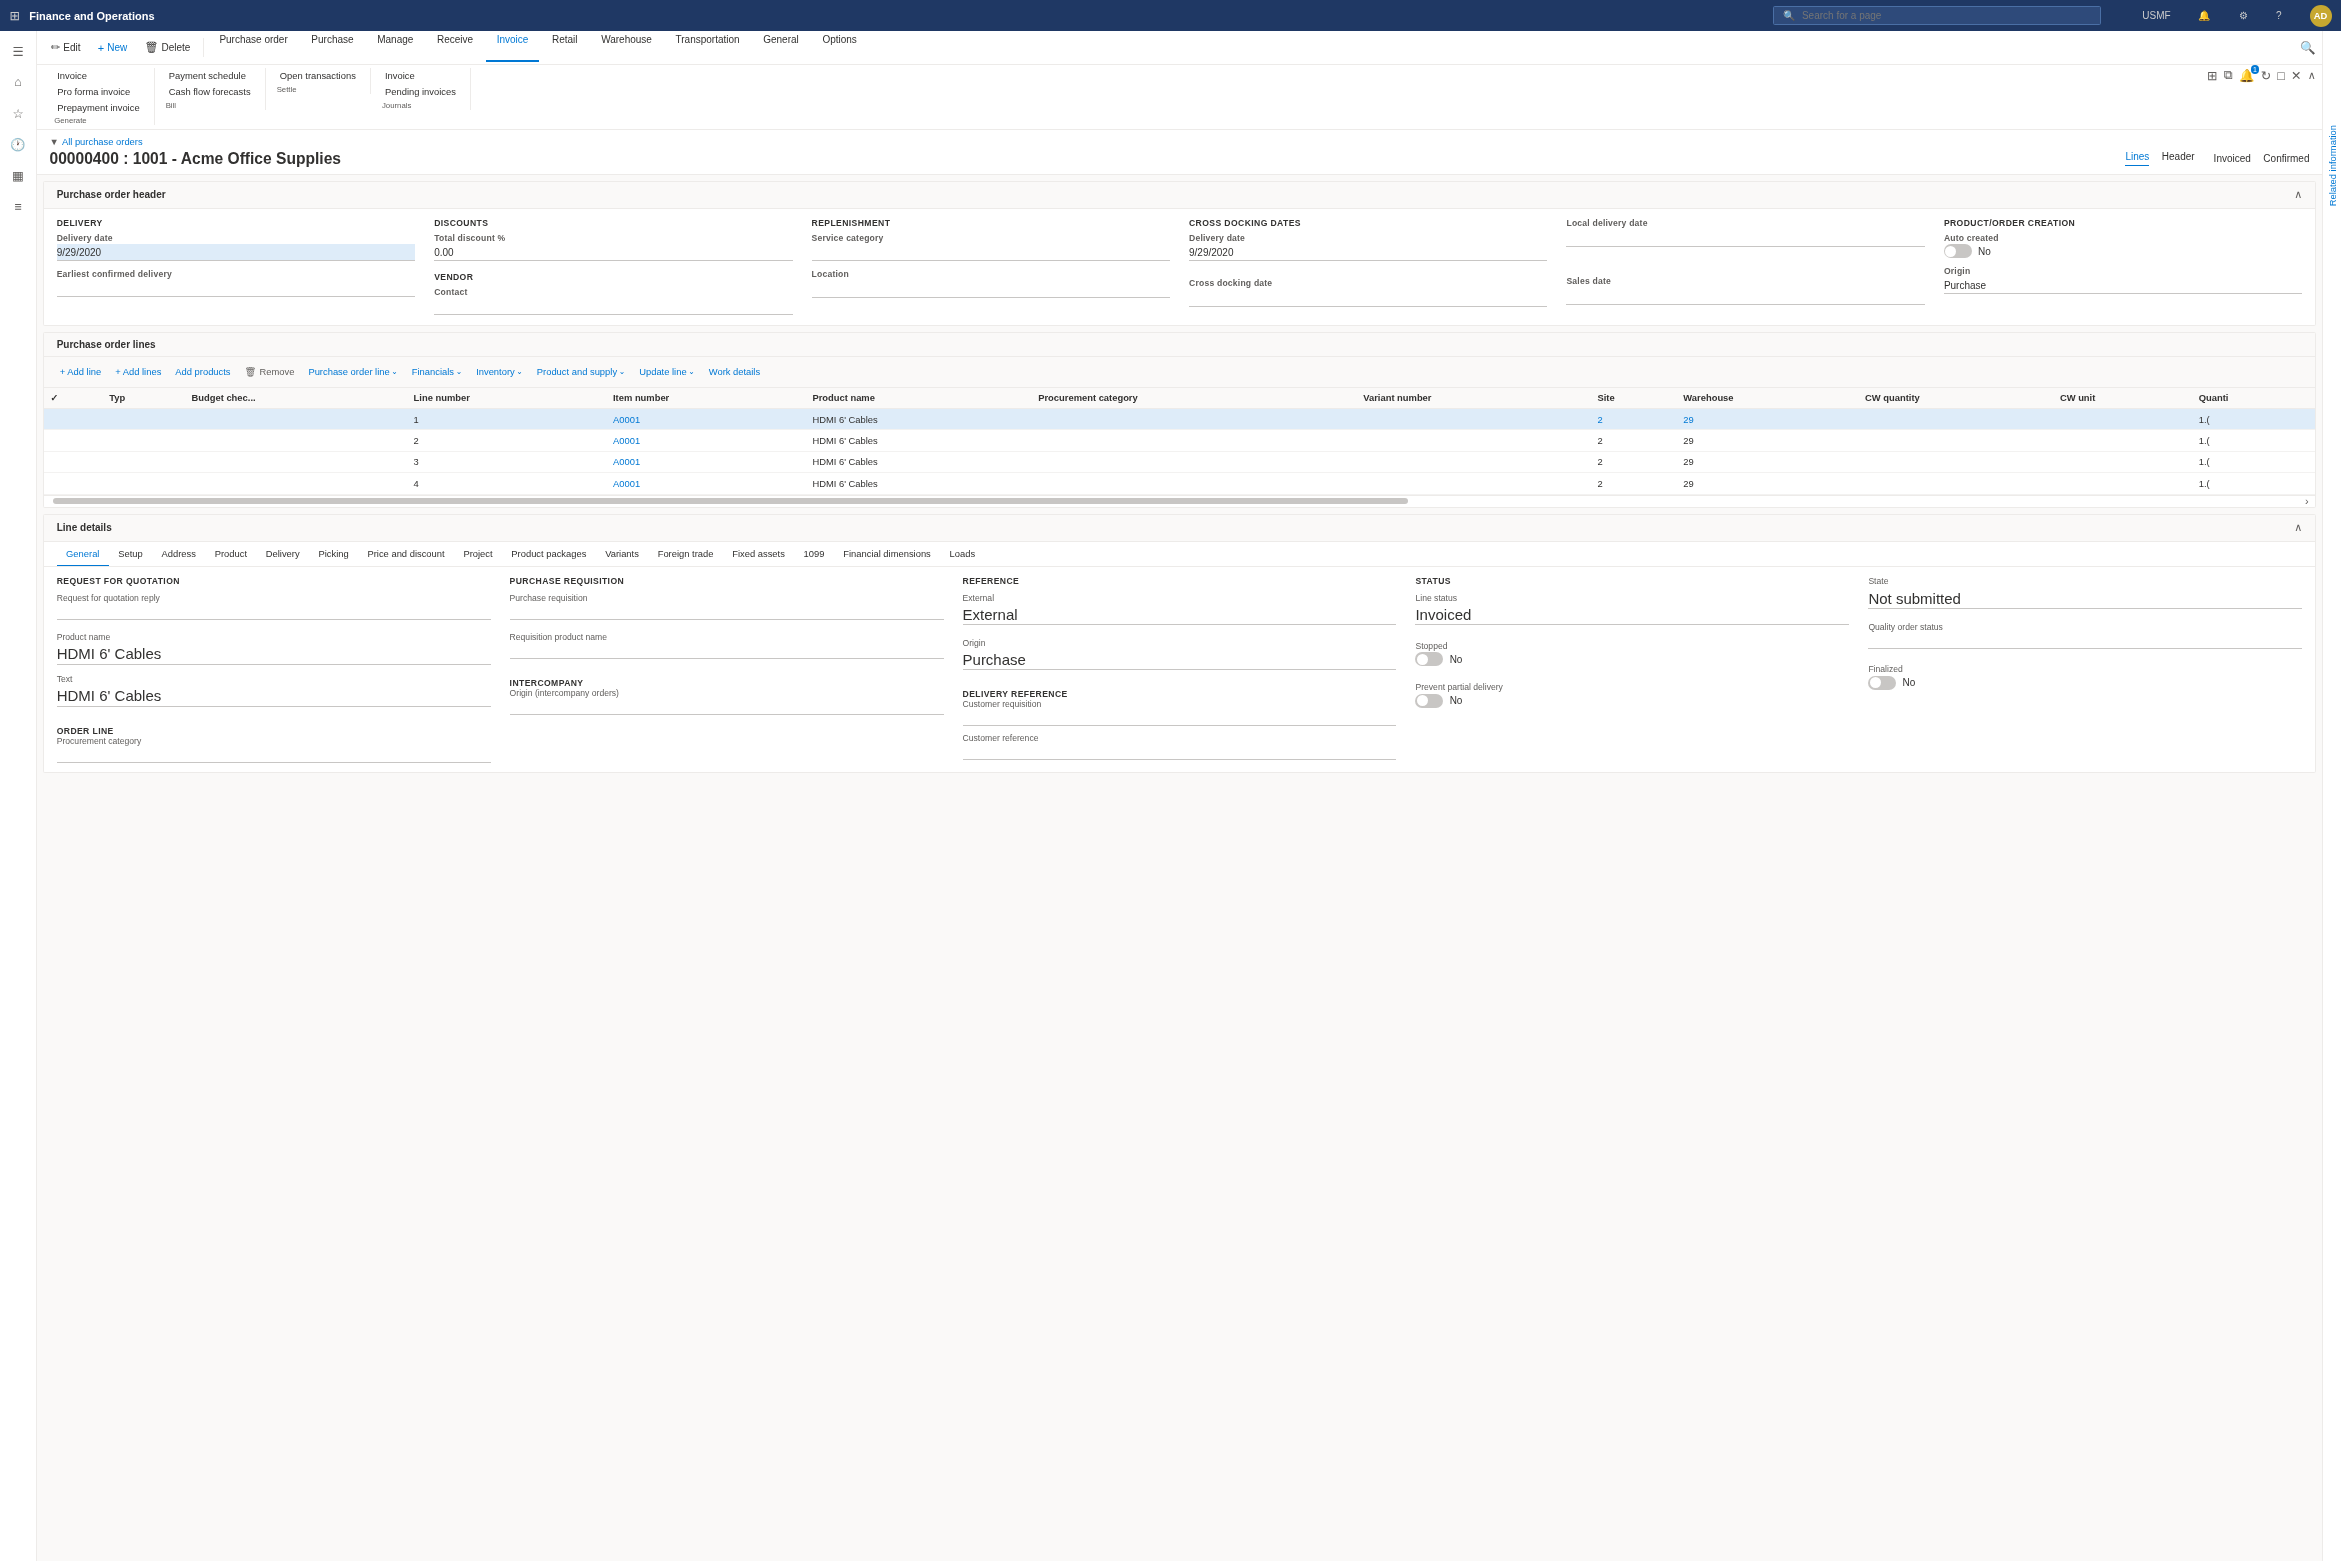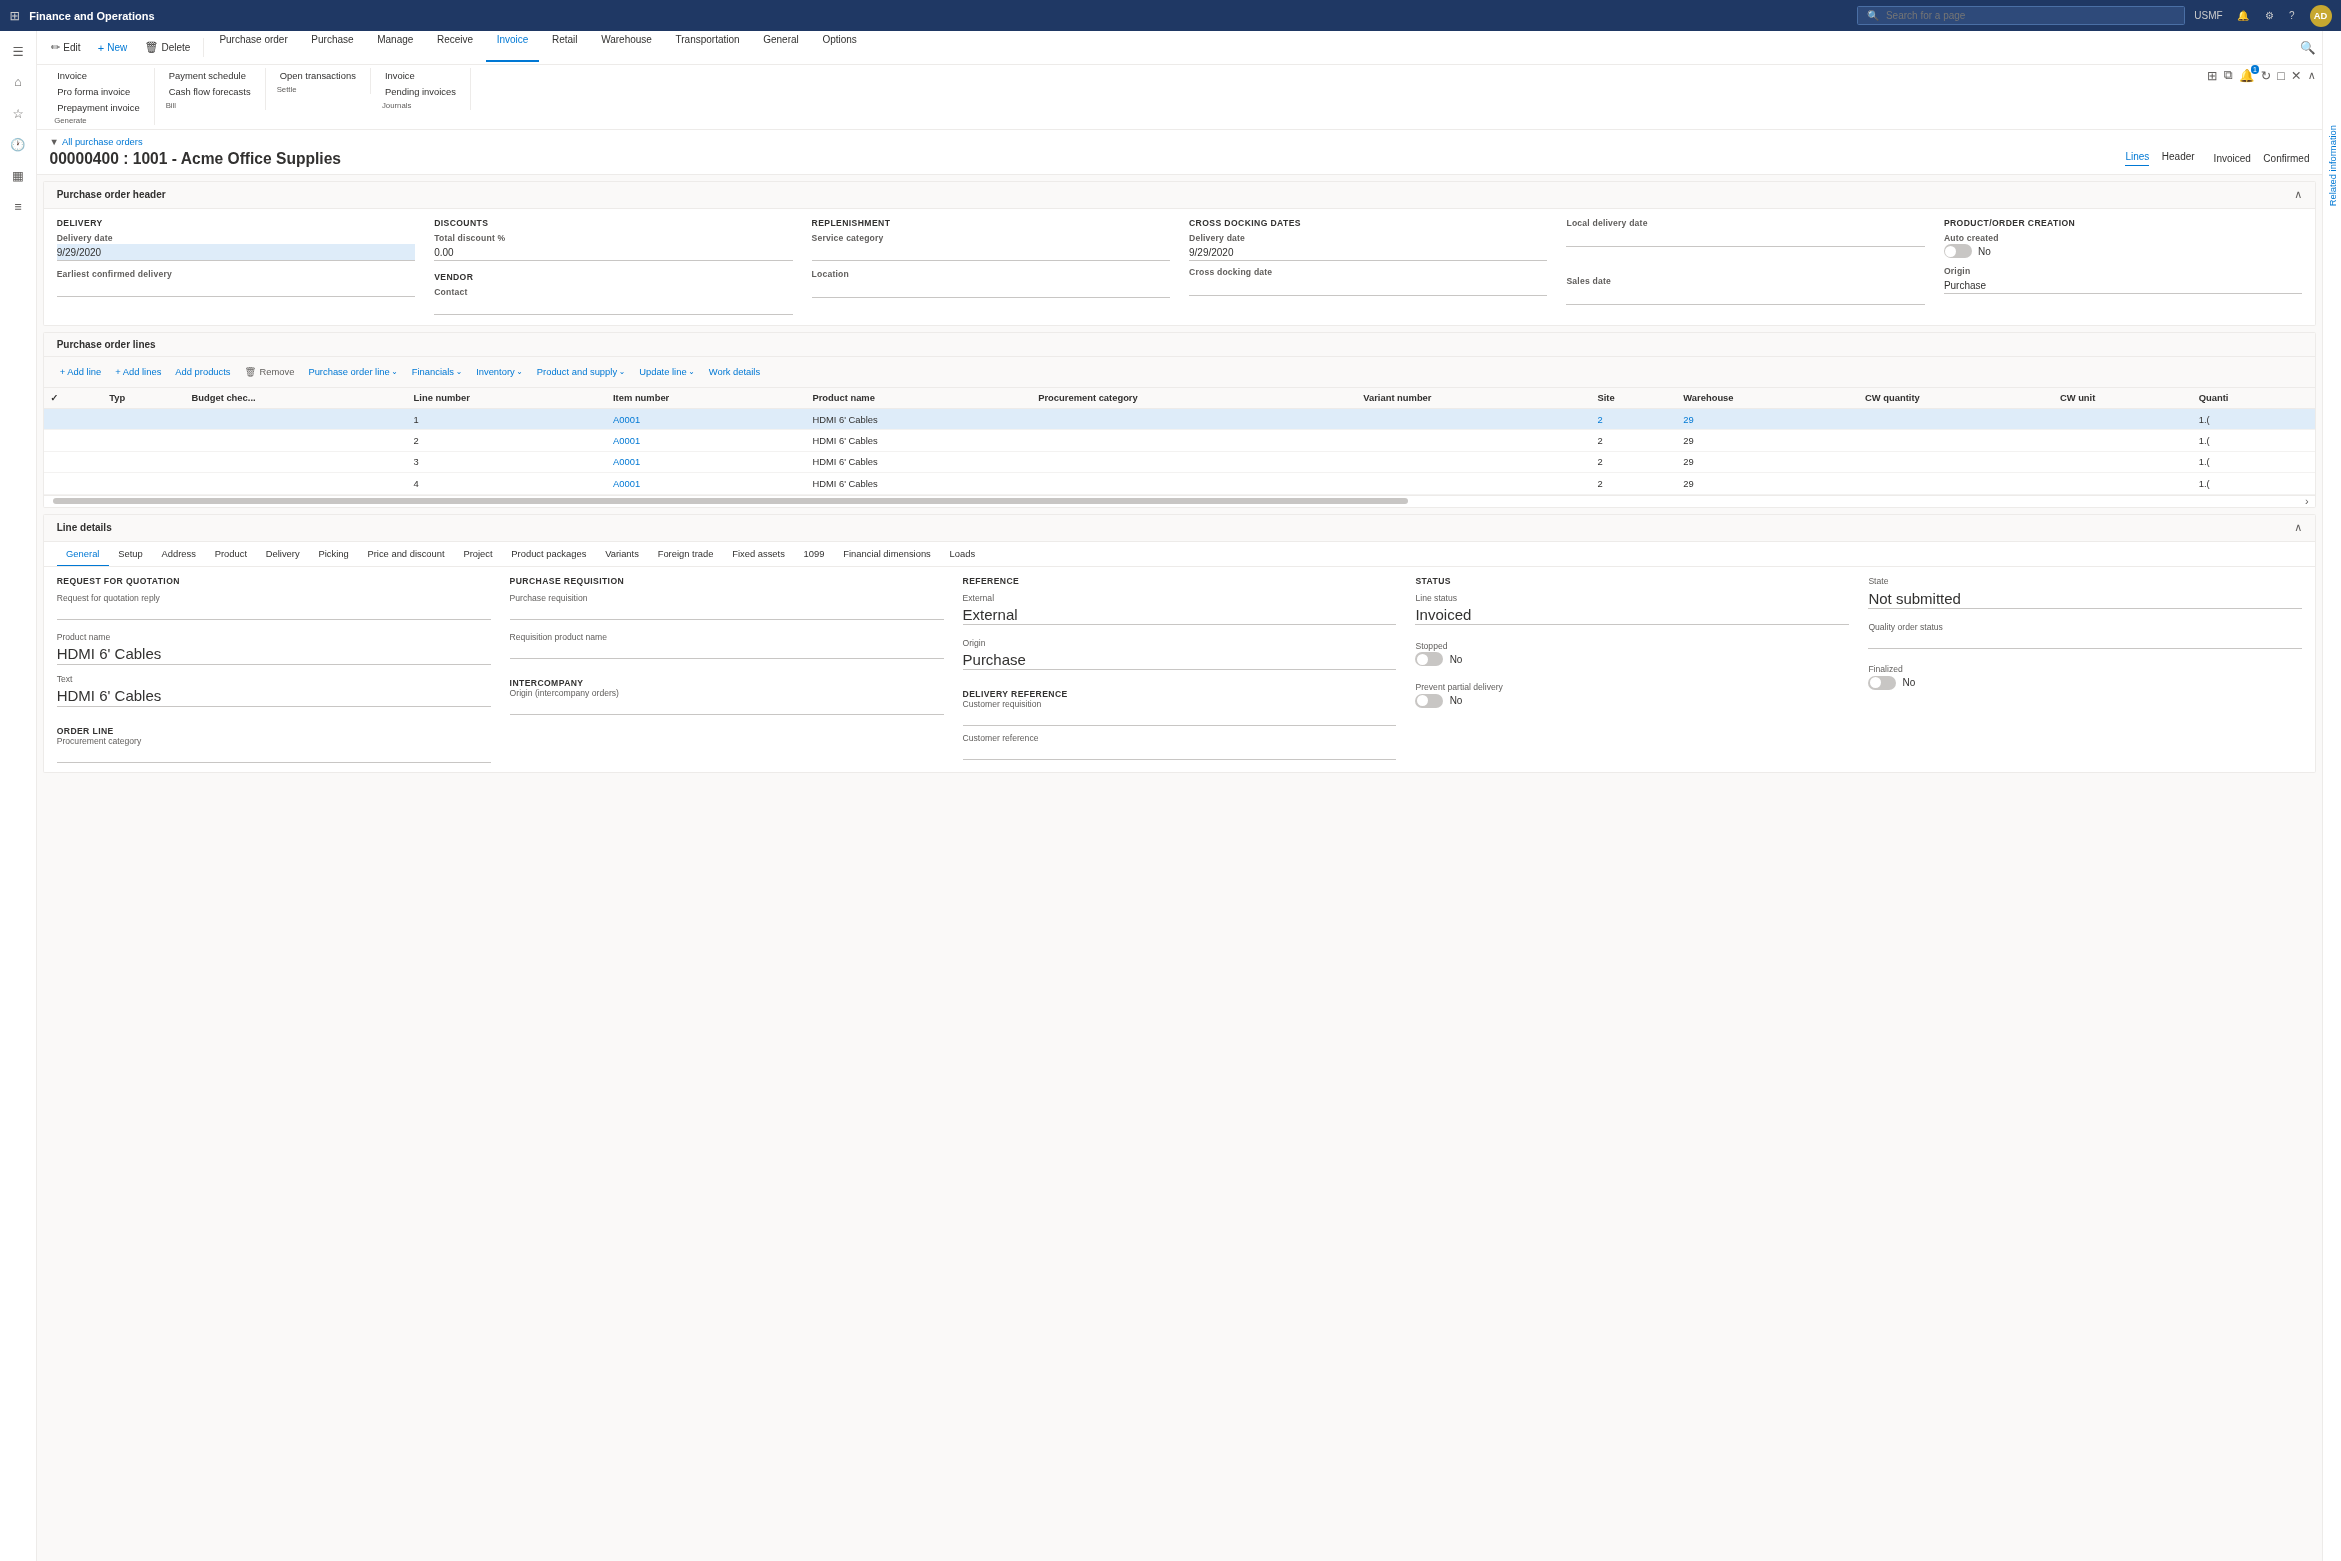--- a/index.html
+++ b/index.html
@@ -13,21 +13,21 @@
     .title-bar .app-grid { font-size: 12.5px; color: #ccc; cursor: pointer; }
     .title-bar .app-name { font-size: 11px; font-weight: 600; flex: 1; }
     .title-bar .search-bar {
       display: flex; align-items: center; background: #2e4a7a; border: 0.8px solid #4a6fa5;
       border-radius: 1.6px; padding: 3.1px 9.4px; gap: 6.2px; width: 328px;
     }
     .title-bar .search-bar input {
       background: transparent; border: none; outline: none; color: #ccc; font-size: 10px; width: 100%;
     }
     .title-bar .search-bar .search-icon { color: #aaa; }
-    .title-bar .right-icons { display: flex; align-items: center; gap: 15px; }
+    .title-bar .right-icons { display: flex; align-items: center; gap: 28px; margin-left: 32px; }
     .title-bar .right-icons span { color: #ccc; font-size: 10px; cursor: pointer; }
     .avatar { background: #c7a830; color: white; border-radius: 50%; width: 22px; height: 22px; display: flex; align-items: center; justify-content: center; font-size: 9.4px; font-weight: 600; }
 
     
     .main-container { display: flex; height: calc(100vh - 31px); }
 
     
     .sidebar-left {
       width: 37px; background: #fff; border-right: 0.8px solid #edebe9;
       display: flex; flex-direction: column; align-items: center; padding: 6.2px 0; gap: 3.1px;
@@ -374,21 +374,21 @@
               <div class="field-label">Service category</div>
               <div class="field-value empty"></div>
               <div class="field-label" style="margin-top:6.2px;">Location</div>
               <div class="field-value empty"></div>
             </div>
 
             <div class="form-group">
               <div class="field-section-label">CROSS DOCKING DATES</div>
               <div class="field-label">Delivery date</div>
               <div class="field-value">9/29/2020</div>
-              <div class="field-label" style="margin-top:5px;">Cross docking date</div>
+              <div class="field-label" style="margin-top:16px;">Cross docking date</div>
               <div class="field-value empty"></div>
             </div>
 
             <div class="form-group">
               <div class="field-label">Local delivery date</div>
               <div class="field-value empty"></div>
               <div class="field-label" style="margin-top:28px;">Sales date</div>
               <div class="field-value empty"></div>
             </div>
 

